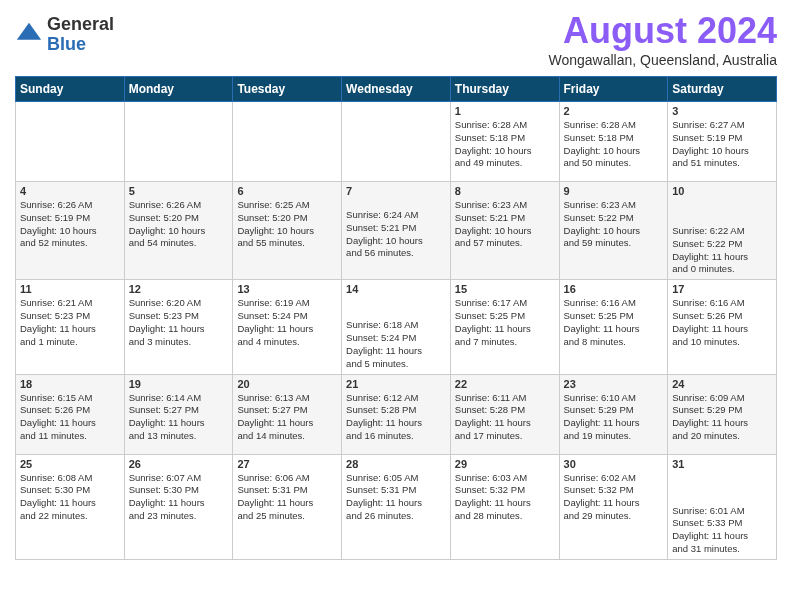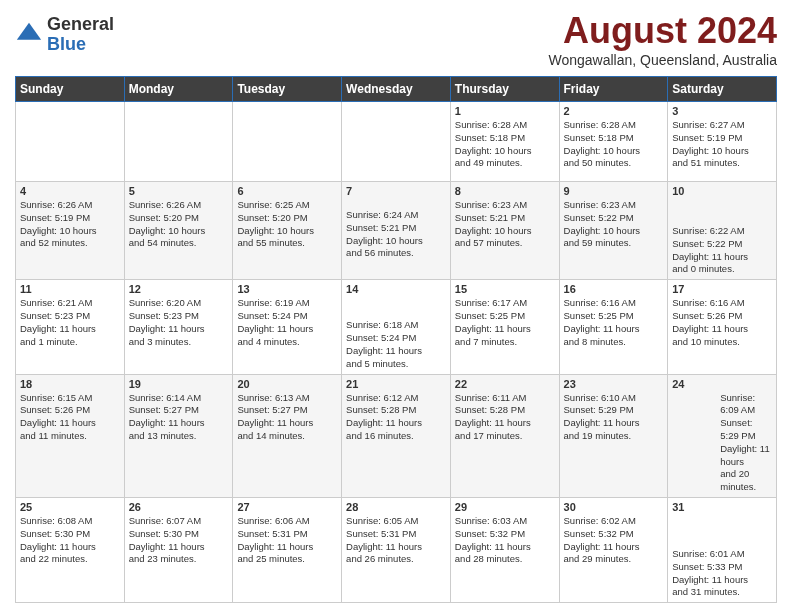--- a/index.html
+++ b/index.html
@@ -40,34 +40,34 @@
       width: 28px;
       height: 28px;
       margin-right: 4px;
     }
     .title-section {
       text-align: right;
     }
     .month-year {
       font-size: 36px;
       font-weight: bold;
-      color: #7f1d1d;
+      color: #8b5cf6;
     }
     .location {
       font-size: 14px;
       color: #333;
       font-weight: normal;
     }
     .calendar {
       width: 100%;
       border-collapse: collapse;
       border: 1px solid #ccc;
     }
     .calendar th {
-      background-color: #404040;
+      background-color: #0c4a6e;
       color: #fff;
       font-size: 12px;
       font-weight: bold;
       padding: 5px 4px;
       text-align: left;
       border: 1px solid #2a6db5;
     }
     .calendar td {
       width: calc(100% / 7);
       vertical-align: top;
@@ -298,21 +298,21 @@
         </td>
         <td>
           <span class="day-number">23</span>
           <div class="day-info" style="white-space: pre-line;">Sunrise: 6:10 AM
 Sunset: 5:29 PM
 Daylight: 11 hours
 and 19 minutes.</div>
         </td>
         <td>
           <span class="day-number">24</span>
-          <div class="day-info" style="white-space: pre-line; margin-left: 48px;">Sunrise: 6:09 AM
+          <div class="day-info" style="white-space: pre-line;">Sunrise: 6:09 AM
 Sunset: 5:29 PM
 Daylight: 11 hours
 and 20 minutes.</div>
         </td>
       </tr>
       <tr>
         <td>
           <span class="day-number">25</span>
           <div class="day-info" style="white-space: pre-line;">Sunrise: 6:08 AM
 Sunset: 5:30 PM

